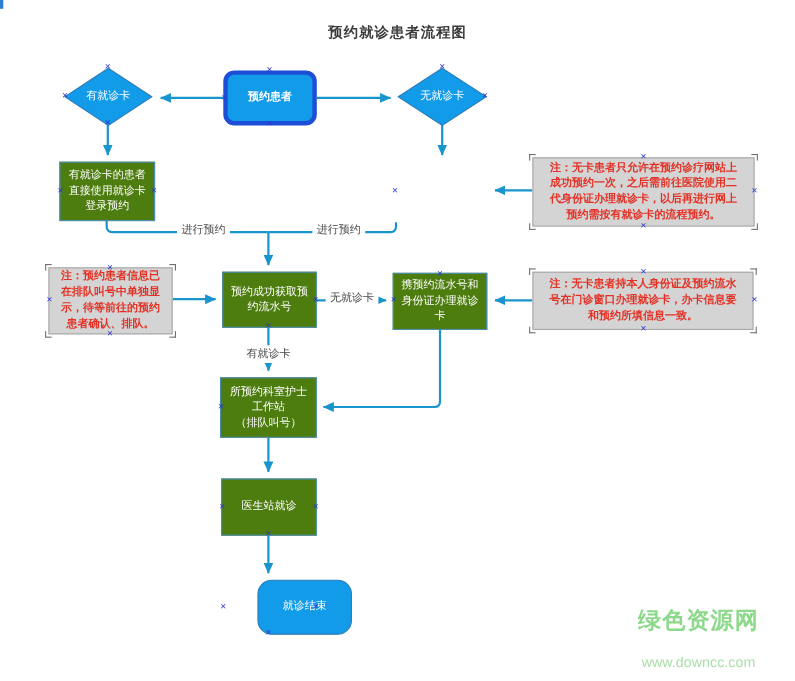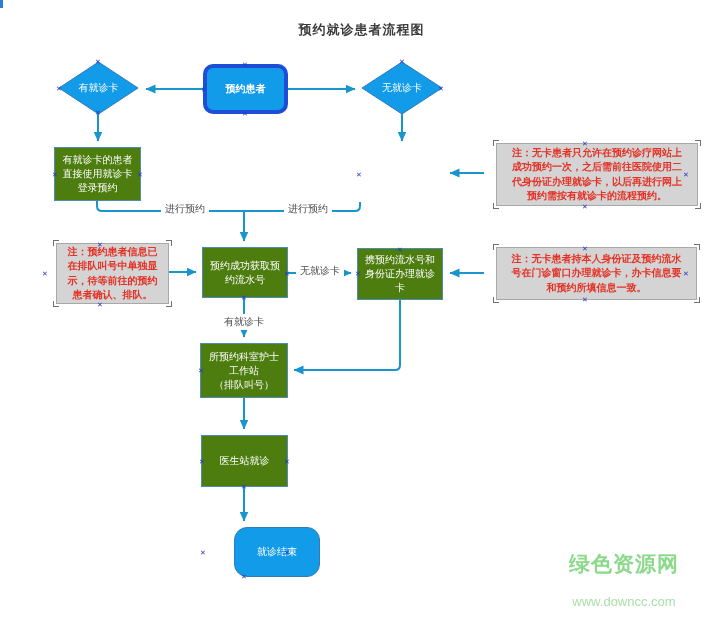--- a/index.html
+++ b/index.html
@@ -14,39 +14,39 @@
   .shape { position:absolute; display:flex; align-items:center; justify-content:center; }
   .shape-text { color:#ffffff; font-size:10px; line-height:1.4; text-align:center;
     white-space:pre-line; position:relative; z-index:3; }
   .rect  { background:#4d7c0f; border:1px solid #4a8cb5; }
   .round { background:#129be8; border:4px solid #1d4ed8; border-radius:10px;font-weight:bold; }
   .round-end { background:#129be8; border:1px solid #2e7cb8; border-radius:13px;margin-left:32px; }
   .diamond { background:transparent; }
   .diamond svg { position:absolute; left:0; top:0; }
 
   .note { position:absolute; background:#d4d4d4; border:1px solid #a8a8a8;
-    display:flex; align-items:center; justify-content:center;margin-left:12px; }
+    display:flex; align-items:center; justify-content:center; }
   .note-text { color:#e43125; font-weight:bold; font-size:10px; line-height:1.45;
     text-align:center; white-space:pre-line; }
   .note i { position:absolute; width:6px; height:6px; }
   .note .ctl { left:-4px; top:-4px;  border-left:1px solid #707070; border-top:1px solid #707070; }
   .note .ctr { right:-4px; top:-4px; border-right:1px solid #707070; border-top:1px solid #707070; }
   .note .cbl { left:-4px; bottom:-4px; border-left:1px solid #707070; border-bottom:1px solid #707070; }
   .note .cbr { right:-4px; bottom:-4px; border-right:1px solid #707070; border-bottom:1px solid #707070; }
 
   .edge-label { position:absolute; transform:translate(-50%,-50%); background:#ffffff;
     padding:1px 4px; font-size:10px; color:#4a4a4a; white-space:nowrap; z-index:4;font-family:Liberation Mono, monospace; }
 
   .handle { position:absolute; transform:translate(-50%,-50%); z-index:5;
     color:#2b35cf; font-size:7px; font-weight:bold; line-height:1; pointer-events:none; }
   .handle::before { content:"✕"; }
 
   .corner-tick { position:absolute; left:0; top:0; width:3px; height:8px; background:#2f7fd0; }
 
-  .watermark { position:absolute; right:22px; bottom:10px; text-align:center; }
+  .watermark { position:absolute; right:11px; bottom:10px; text-align:center; }
   .wm-name { font-size:21px; font-weight:bold; color:#8cd98c; letter-spacing:1px; }
   .wm-url  { font-size:13px; color:#a9dfa9; margin-top:16px; }
 </style>
 </head>
 <body>
 
 <div id="canvas">
 
   <div class="corner-tick"></div>
 

